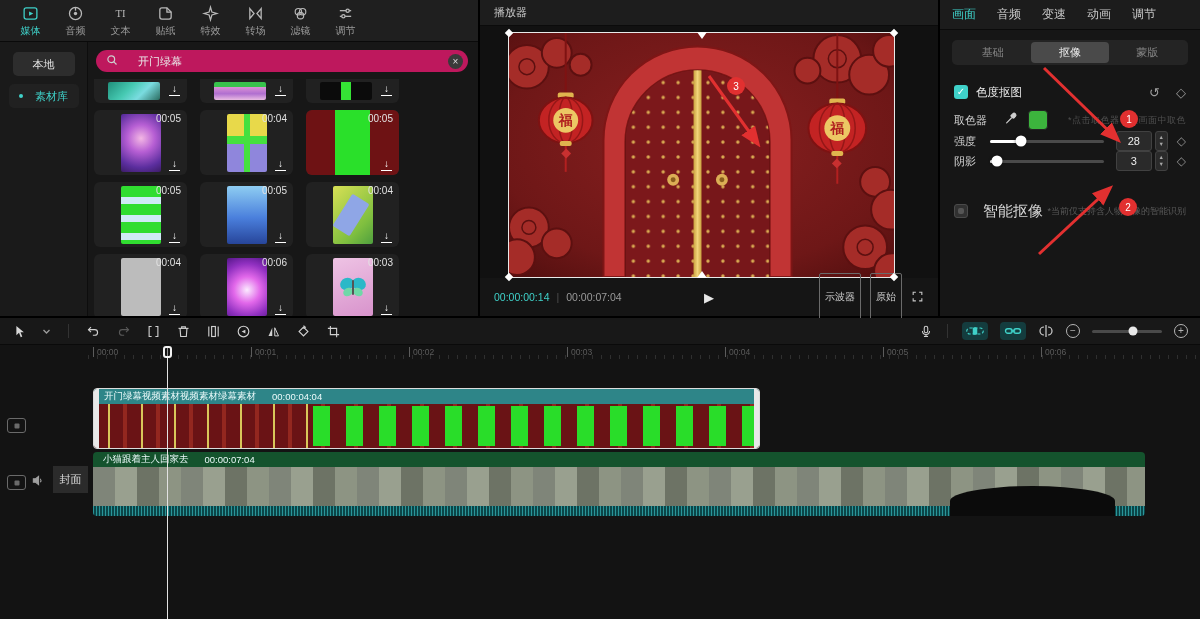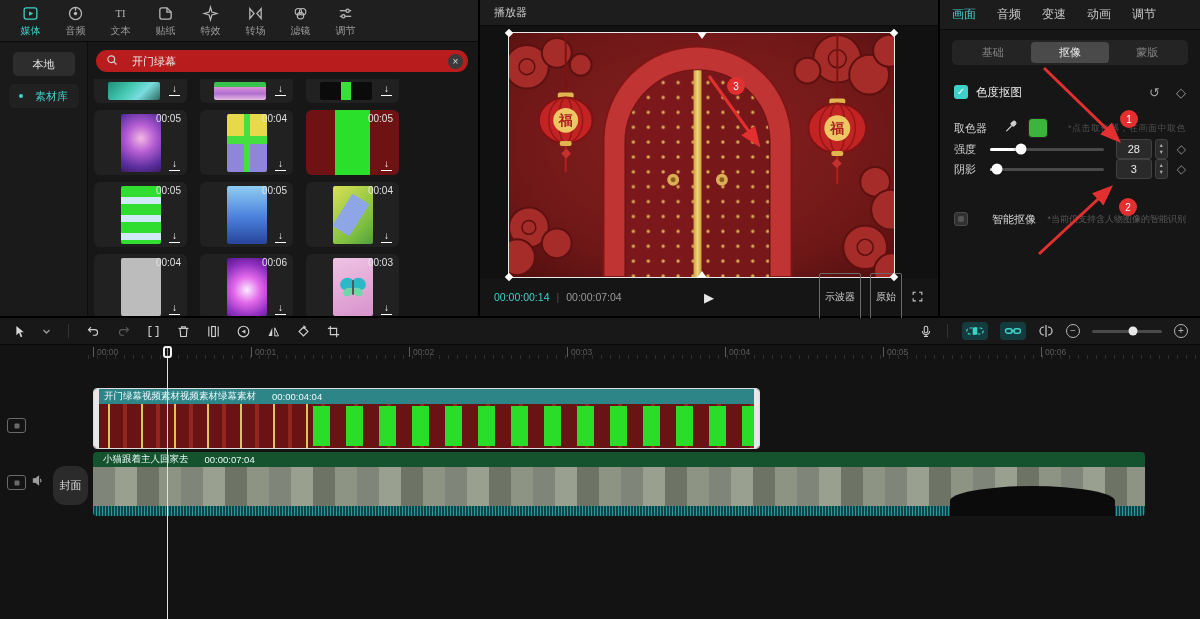--- a/index.html
+++ b/index.html
@@ -13,21 +13,21 @@
   .htab{width:45px;display:flex;flex-direction:column;align-items:center;gap:2px;color:#b9b9b9;font-size:10px;cursor:pointer}
   .htab .lbl{color:#9c9c9c}
   .htab.active,.htab.active .lbl{color:#3fd1c9}
   .htab svg{display:block}
   .media-body{flex:1;display:flex;min-height:0}
   .media-nav{width:88px;background:#1a1a1a;padding-top:10px;display:flex;flex-direction:column;align-items:center;gap:8px;border-right:1px solid #0d0d0d}
   .nav-local{width:62px;height:24px;background:#2d2d2d;border-radius:5px;display:flex;align-items:center;justify-content:center;font-size:11px;color:#e3e3e3}
   .nav-lib{width:70px;height:24px;background:#212121;border-radius:5px;display:flex;align-items:center;justify-content:center;font-size:11px;color:#3fd1c9;gap:12px}
   .nav-lib .dot{width:4px;height:4px;border-radius:50%;background:#3fd1c9}
   .media-content{flex:1;padding:8px 8px 0 6px;overflow:hidden}
-  .searchbar{height:22px;background:#b91c1c;border-radius:12px;display:flex;align-items:center;padding:0 5px 0 10px;gap:14px;margin:0 2px 7px 2px}
+  .searchbar{height:22px;background:#be185d;border-radius:12px;display:flex;align-items:center;padding:0 5px 0 10px;gap:20px;margin:0 2px 7px 2px}
   .searchbar input{flex:1;background:none;border:none;outline:none;color:#eaeaea;font-size:11px;font-family:inherit}
   .search-close{width:15px;height:15px;border-radius:50%;background:#3a3a3a;color:#ddd;font-size:10px;line-height:15px;text-align:center;cursor:pointer}
   .grow{display:flex;gap:13px;margin-bottom:7px}
   .gcard{width:93px;height:65px;background:#212121;border-radius:6px;position:relative;display:flex;align-items:center;justify-content:center;cursor:pointer}
   .gcard.cut{height:24px;border-radius:0 0 6px 6px}
   .thumb-p{width:40px;height:58px;border-radius:2px}
   .thumb-l{width:52px;height:18px;border-radius:2px;margin-right:14px}
   .gcard.wide .thumb-f{position:absolute;inset:0;border-radius:6px}
   .dur{position:absolute;top:3px;right:6px;font-size:10px;color:#e2e2e2;z-index:2}
   .dl{position:absolute;bottom:4px;right:7px;width:11px;color:#fff;font-size:10px;line-height:1;border-bottom:1.5px solid #fff;text-align:center;padding-bottom:1px;z-index:2}
@@ -74,34 +74,34 @@
   .rp-sub .seg{flex:1;display:flex;align-items:center;justify-content:center;font-size:11px;color:#868686;border-radius:4px;cursor:pointer}
   .rp-sub .seg.active{background:#4a4a4a;color:#efefef}
   .row{display:flex;align-items:center;padding:0 14px}
   .row-chroma{margin-top:17px;height:20px}
   .chk-on{width:14px;height:14px;border-radius:3px;background:#3fd1c9;color:#fff;font-size:10px;line-height:14px;text-align:center;cursor:pointer}
   .chk-off{width:14px;height:14px;border-radius:3px;background:#313131;border:1px solid #4a4a4a;cursor:pointer;position:relative}
   .chk-off::after{content:"";position:absolute;inset:3px;border-radius:2px;background:#555}
   .chroma-label{font-size:11.5px;color:#eaeaea;margin-left:8px}
   .sp{flex:1}
   .ric{color:#9c9c9c;font-size:13px;margin-left:16px;cursor:pointer;line-height:1}
-  .row-picker{margin-top:15px;height:22px}
+  .row-picker{margin-top:7px;height:22px}
   .plabel{font-size:11px;color:#cfcfcf;width:50px}
   .swatch{width:20px;height:20px;border-radius:4px;margin-left:10px;border:1px solid #222}
   .phint{flex:1;text-align:right;font-size:9px;color:#4f4f4f;letter-spacing:.5px}
   .row-slider{height:20px}
   .slabel{font-size:11px;color:#cfcfcf;width:34px}
   .slider{flex:1;position:relative;height:3px;background:#4a4a4a;border-radius:2px;margin:0 12px 0 2px;cursor:pointer}
   .slider .fill{position:absolute;left:0;top:0;bottom:0;background:#fff;border-radius:2px}
   .slider .knob{position:absolute;top:50%;width:11px;height:11px;background:#fff;border-radius:50%;transform:translate(-50%,-50%);box-shadow:0 0 3px rgba(0,0,0,.6)}
   .valbox{width:36px;height:20px;background:#2a2a2a;border:1px solid #414141;border-radius:3px;color:#ececec;font-size:11px;display:flex;align-items:center;justify-content:center;cursor:text}
   .stepper{width:13px;height:20px;background:#2a2a2a;border:1px solid #414141;border-radius:3px;margin-left:3px;display:flex;flex-direction:column;align-items:center;justify-content:center;color:#a8a8a8;font-size:5.5px;line-height:1.2;cursor:pointer}
   .kf{color:#8a8a8a;font-size:12px;margin-left:9px;cursor:pointer}
   .row-smart{margin-top:30px;height:20px}
-  .smart-label{font-size:11px;color:#d6d6d6;margin-left:24px}
+  .smart-label{font-size:15px;color:#d6d6d6;margin-left:15px}
   .shint{flex:1;text-align:right;font-size:9px;color:#5a5a5a}
   .rp-anno{position:absolute;inset:0;pointer-events:none;z-index:5}
   
   .timeline{position:relative;height:301px;background:#131313;margin-top:2px}
   .tl-toolbar{height:27px;background:#181818;display:flex;align-items:center;padding:0 12px;border-bottom:1px solid #0a0a0a}
   .tlg{display:flex;align-items:center;gap:15px;color:#cfcfcf}
   .tlg .dim{opacity:.35}
   .tic{cursor:pointer;display:flex;align-items:center}
   .divider{width:1px;height:14px;background:#333;margin:0 2px}
   .tl-right{margin-left:auto;display:flex;align-items:center;gap:12px;color:#cfcfcf}
@@ -131,21 +131,21 @@
   .clip2 .clip-body{position:relative;height:39px;
      background:repeating-linear-gradient(90deg,#7f8579 0 22px,#99a08f 22px 44px,#6d7365 44px 66px,#8d9483 66px 88px)}
   .clip2 .clip-wave{position:relative;height:10px;background:#0b4548;
      background-image:repeating-linear-gradient(90deg,rgba(52,175,180,.75) 0 1px,transparent 1px 3px)}
   .clip2 .bump{position:absolute;left:857px;bottom:0;width:165px;height:30px;background:#0b0b0b;border-radius:100% 100% 0 0;z-index:3}
   .trk-btn{position:absolute;width:19px;height:15px;border:1.3px solid #6a6a6a;border-radius:3px;cursor:pointer}
   .trk-btn::after{content:"";position:absolute;left:50%;top:50%;width:5px;height:5px;transform:translate(-50%,-50%);background:#6a6a6a;border-radius:1px}
   .t1-btn{left:7px;top:100px}
   .t2-btn{left:7px;top:157px}
   .spk{position:absolute;left:31px;top:155px;cursor:pointer;color:#9f9f9f}
-  .cover{position:absolute;left:53px;top:148px;width:35px;height:39px;background:#2b2b2b;border-radius:12px;color:#dedede;font-size:11px;display:flex;align-items:center;justify-content:center;cursor:pointer}
+  .cover{position:absolute;left:53px;top:148px;width:35px;height:27px;background:#2b2b2b;border-radius:0;color:#dedede;font-size:11px;display:flex;align-items:center;justify-content:center;cursor:pointer}
   .playhead{position:absolute;left:167px;top:29px;bottom:0;width:1px;background:#e2e2e2;z-index:6;cursor:ew-resize}
   .ph-cap{position:absolute;left:-4.5px;top:-1px;width:9px;height:12px;border:2px solid #f2f2f2;border-radius:3px;background:rgba(20,20,20,.4)}
 </style>
 </head>
 <body>
 
 <div class="app">
   <div class="top">
 
     <div class="media">

